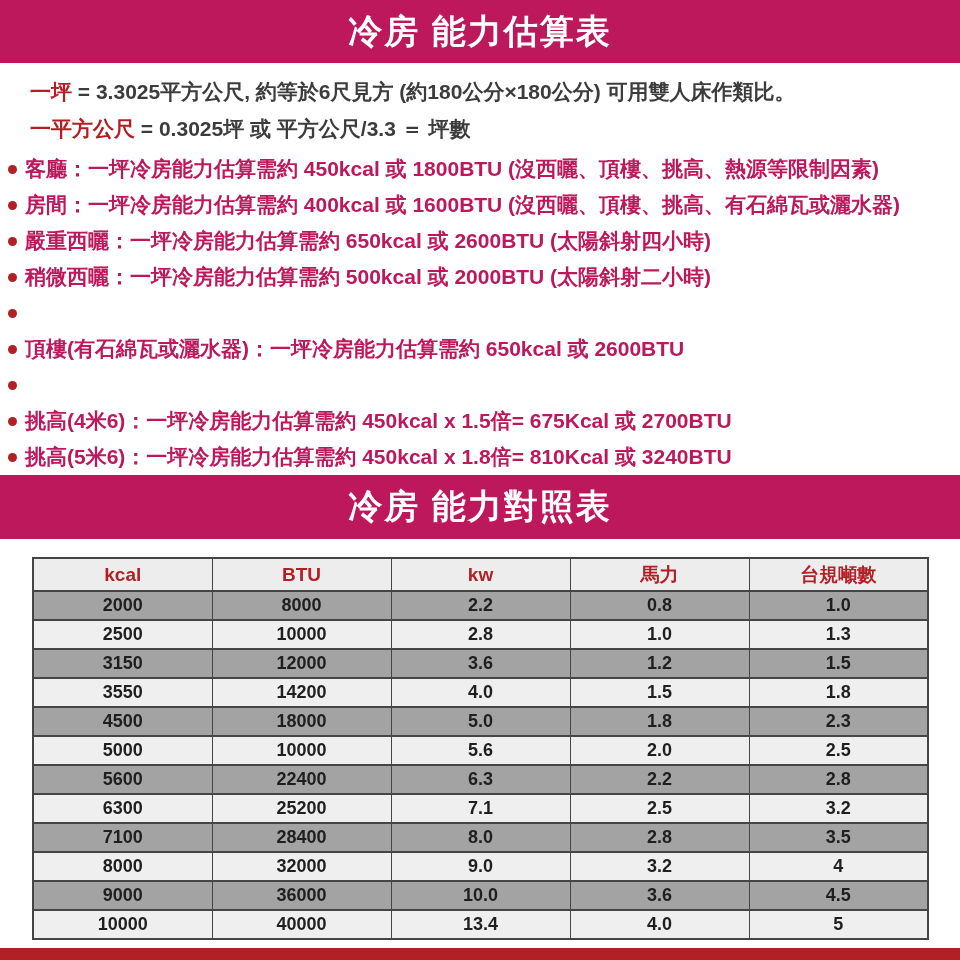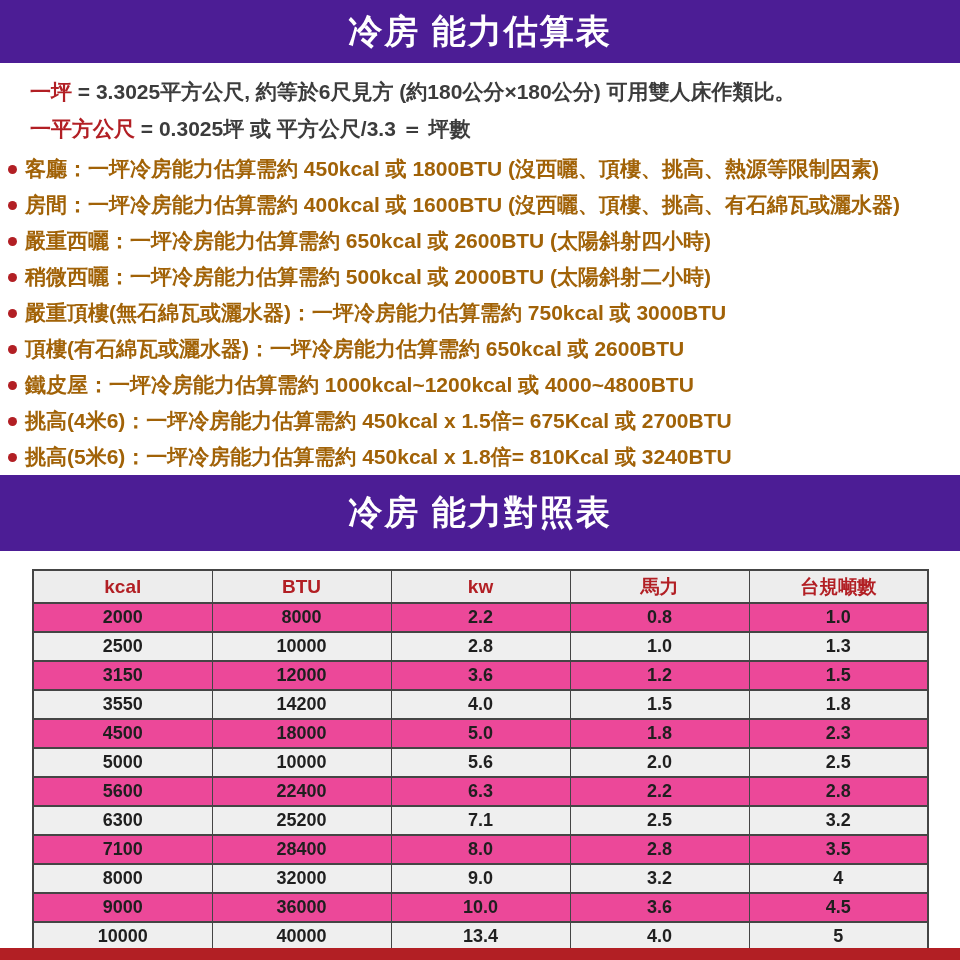--- a/index.html
+++ b/index.html
@@ -5,24 +5,24 @@
   html, body { margin: 0; padding: 0; }
   body {
     width: 960px; height: 960px;
     background: #ffffff;
     position: relative;
     overflow: hidden;
     font-family: "Liberation Sans", sans-serif;
   }
   .banner {
     width: 960px; height: 63px;
-    background: #4c1d95;
+    background: #be185d;
     display: flex; align-items: center; justify-content: center;
   }
-  .banner.second { height: 76px; }
+  .banner.second { height: 64px; }
   .banner h1 {
     margin: 0;
     color: #ffffff;
     font-size: 34px;
     font-weight: 700;
     letter-spacing: 2px;
   }
   .intro { margin: 10px 12px 0 0; padding: 0 0 0 30px; }
   .intro p {
     margin: 0;
@@ -34,21 +34,21 @@
   }
   .intro .term { color: #b21f24; }
   ul.notes {
     list-style: none;
     margin: 4px 0 0 0;
     padding: 0 0 0 8px;
   }
   ul.notes li {
     font-size: 21px;
     font-weight: 700;
-    color: #a16207;
+    color: #be185d;
     line-height: 36px;
     white-space: nowrap;
   }
   ul.notes .dot {
     display: inline-block;
     width: 9px; height: 9px;
     border-radius: 50%;
     background: #b21f24;
     margin-right: 8px;
     vertical-align: 2px;
@@ -67,21 +67,21 @@
     padding: 0;
   }
   table.conv th {
     background: #ededed;
     color: #b21f24;
     font-size: 19px;
     font-weight: 700;
     height: 31px;
   }
   table.conv td {
-    background: #ec4899;
+    background: #a3a3a3;
     color: #1f1f1f;
     font-size: 18px;
     font-weight: 700;
     height: 27px;
   }
   table.conv tbody tr:nth-child(even) td { background: #efefef; }
   .bottom-bar {
     position: absolute;
     left: 0; right: 0; bottom: 0;
     height: 12px;
@@ -98,23 +98,23 @@
 <section class="intro" id="intro-lines">
     <p><span class="term">一坪</span><span> = 3.3025平方公尺, 約等於6尺見方 (約180公分×180公分) 可用雙人床作類比。</span></p>
     <p><span class="term">一平方公尺</span><span> = 0.3025坪 或 平方公尺/3.3 ＝ 坪數</span></p>
   </section>
 
 <ul class="notes" id="note-list">
     <li><span class="dot"></span><span>客廳：一坪冷房能力估算需約 450kcal 或 1800BTU (沒西曬、頂樓、挑高、熱源等限制因素)</span></li>
     <li><span class="dot"></span><span>房間：一坪冷房能力估算需約 400kcal 或 1600BTU (沒西曬、頂樓、挑高、有石綿瓦或灑水器)</span></li>
     <li><span class="dot"></span><span>嚴重西曬：一坪冷房能力估算需約 650kcal 或 2600BTU (太陽斜射四小時)</span></li>
     <li><span class="dot"></span><span>稍微西曬：一坪冷房能力估算需約 500kcal 或 2000BTU (太陽斜射二小時)</span></li>
-    <li><span class="dot"></span><span>嚴重頂樓(無石綿瓦或灑水器)：一坪冷房能力估算需約 750kcal 或 3000BTU</span></li>
+    <li><span class="dot"></span></li>
     <li><span class="dot"></span><span>頂樓(有石綿瓦或灑水器)：一坪冷房能力估算需約 650kcal 或 2600BTU</span></li>
-    <li><span class="dot"></span><span>鐵皮屋：一坪冷房能力估算需約 1000kcal~1200kcal 或 4000~4800BTU</span></li>
+    <li><span class="dot"></span></li>
     <li><span class="dot"></span><span>挑高(4米6)：一坪冷房能力估算需約 450kcal x 1.5倍= 675Kcal 或 2700BTU</span></li>
     <li><span class="dot"></span><span>挑高(5米6)：一坪冷房能力估算需約 450kcal x 1.8倍= 810Kcal 或 3240BTU</span></li>
   </ul>
 
 <header class="banner second">
   <h1>冷房 能力對照表</h1>
 </header>
 
 <div class="table-wrap">
   <table class="conv">

